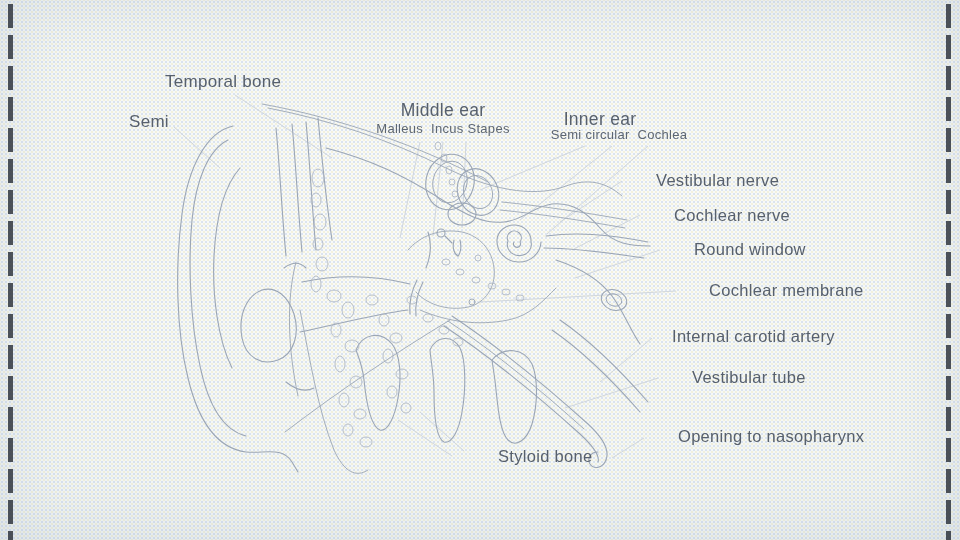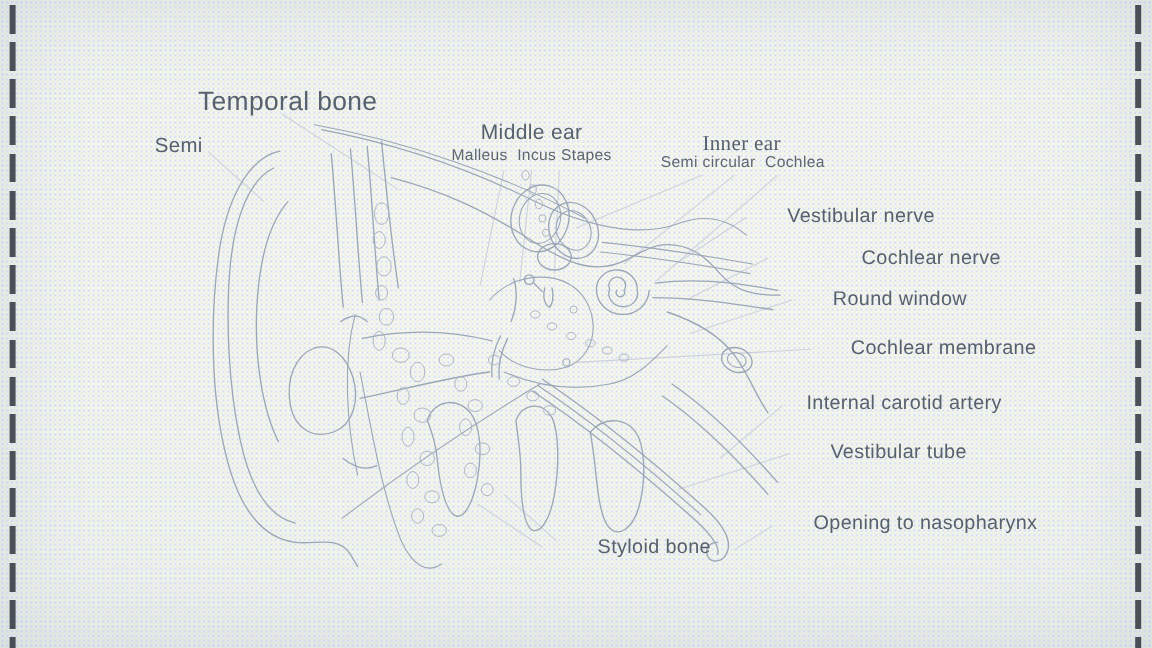--- a/index.html
+++ b/index.html
@@ -23,28 +23,28 @@
   .edge-right{right:9px;}
   svg.diagram{position:absolute;left:0;top:0;z-index:1;}
   .lbl{
     position:absolute;z-index:2;color:#57606d;letter-spacing:0.3px;
     white-space:pre;line-height:1.1;
   }
   .lbl.big{font-size:17.5px;}
   .lbl.small{font-size:13px;color:#5d6672;}
   .lbl.r{font-size:16.5px;padding-left:32px;}
   .ctr{text-align:center;}
-  #lbl-temporal{left:165px;top:73px;font-size:22px;}
+  #lbl-temporal{left:165px;top:73px;font-size:17px;}
   #lbl-pinna{left:129px;top:113px;font-size:17px;}
   #lbl-middle-ear{left:368px;top:101px;width:150px;}
   #lbl-middle-ear-sub{left:352px;top:122px;width:182px;}
-  #lbl-inner-ear{left:558px;top:110px;width:120px;font-family:Liberation Serif, serif;}
+  #lbl-inner-ear{left:540px;top:110px;width:120px;}
   #lbl-inner-ear-sub{left:545px;top:128px;width:148px;}
   #lbl-vestibular{left:624px;top:171px;}
-  #lbl-cochlear{left:642px;top:206px;margin-left:44px;}
+  #lbl-cochlear{left:642px;top:206px;}
   #lbl-round-window{left:662px;top:240px;}
   #lbl-tympanic{left:677px;top:281px;}
   #lbl-carotid{left:640px;top:327px;}
   #lbl-eustachian{left:660px;top:368px;}
   #lbl-nasopharynx{left:646px;top:427px;}
   #lbl-styloid{left:466px;top:447px;}
   .headline{
     position:absolute;left:126px;top:248px;z-index:5;
     font-size:40px;font-weight:700;letter-spacing:-0.5px;line-height:44px;
     color:#1c1e20;white-space:nowrap;

